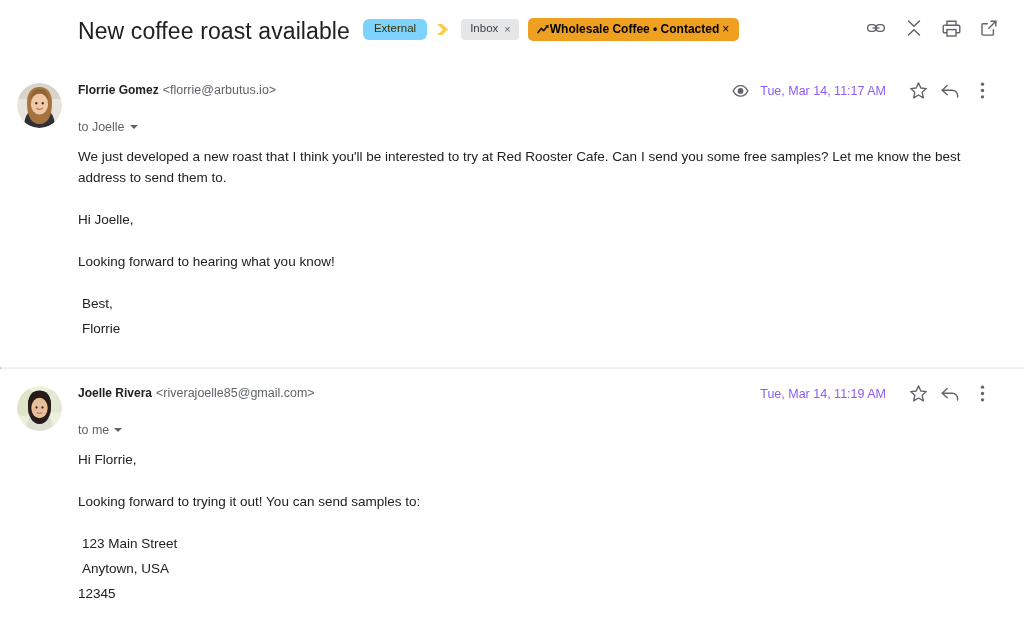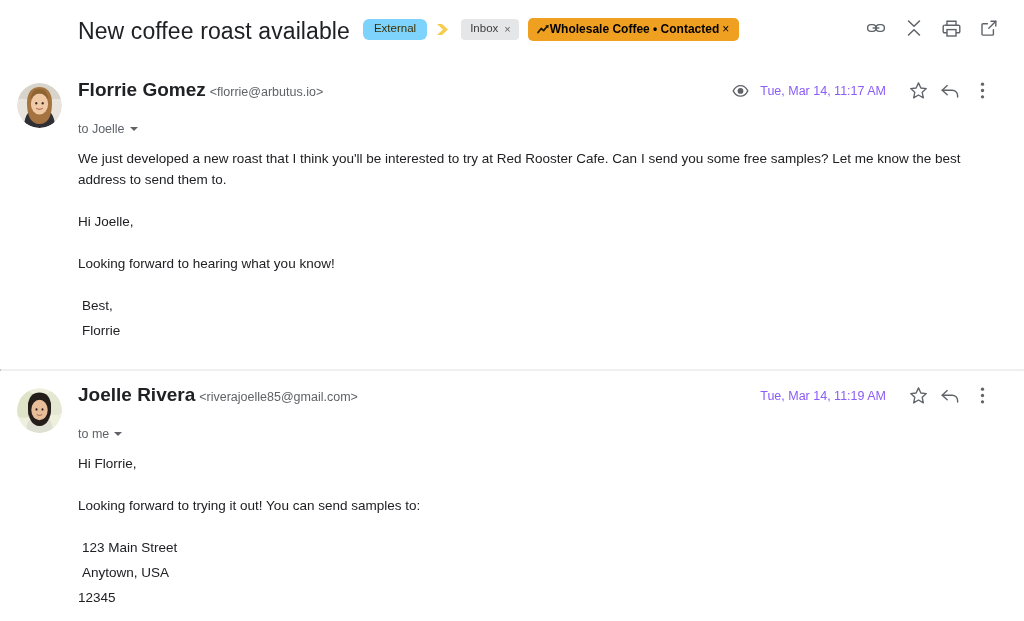--- a/index.html
+++ b/index.html
@@ -116,21 +116,21 @@
   .msg-top {
     display: flex;
     align-items: flex-start;
   }
   .sender-block { flex: 1 1 auto; min-width: 0; }
   .sender-line {
     font-size: 14px;
     line-height: 19px;
     white-space: nowrap;
   }
-  .sender-name { font-weight: 700; color: #202124; font-size: 19px; margin-top: 12px; }
+  .sender-name { font-weight: 700; color: #202124; font-size: 12px; margin-top: 12px; }
   .sender-email { color: #5f6368; font-size: 12.5px; margin-left: 4px; }
   .to-line {
     font-size: 12.5px;
     color: #5f6368;
     margin-top: 20px;
     display: flex;
     align-items: center;
     gap: 5px;
   }
   .caret {

